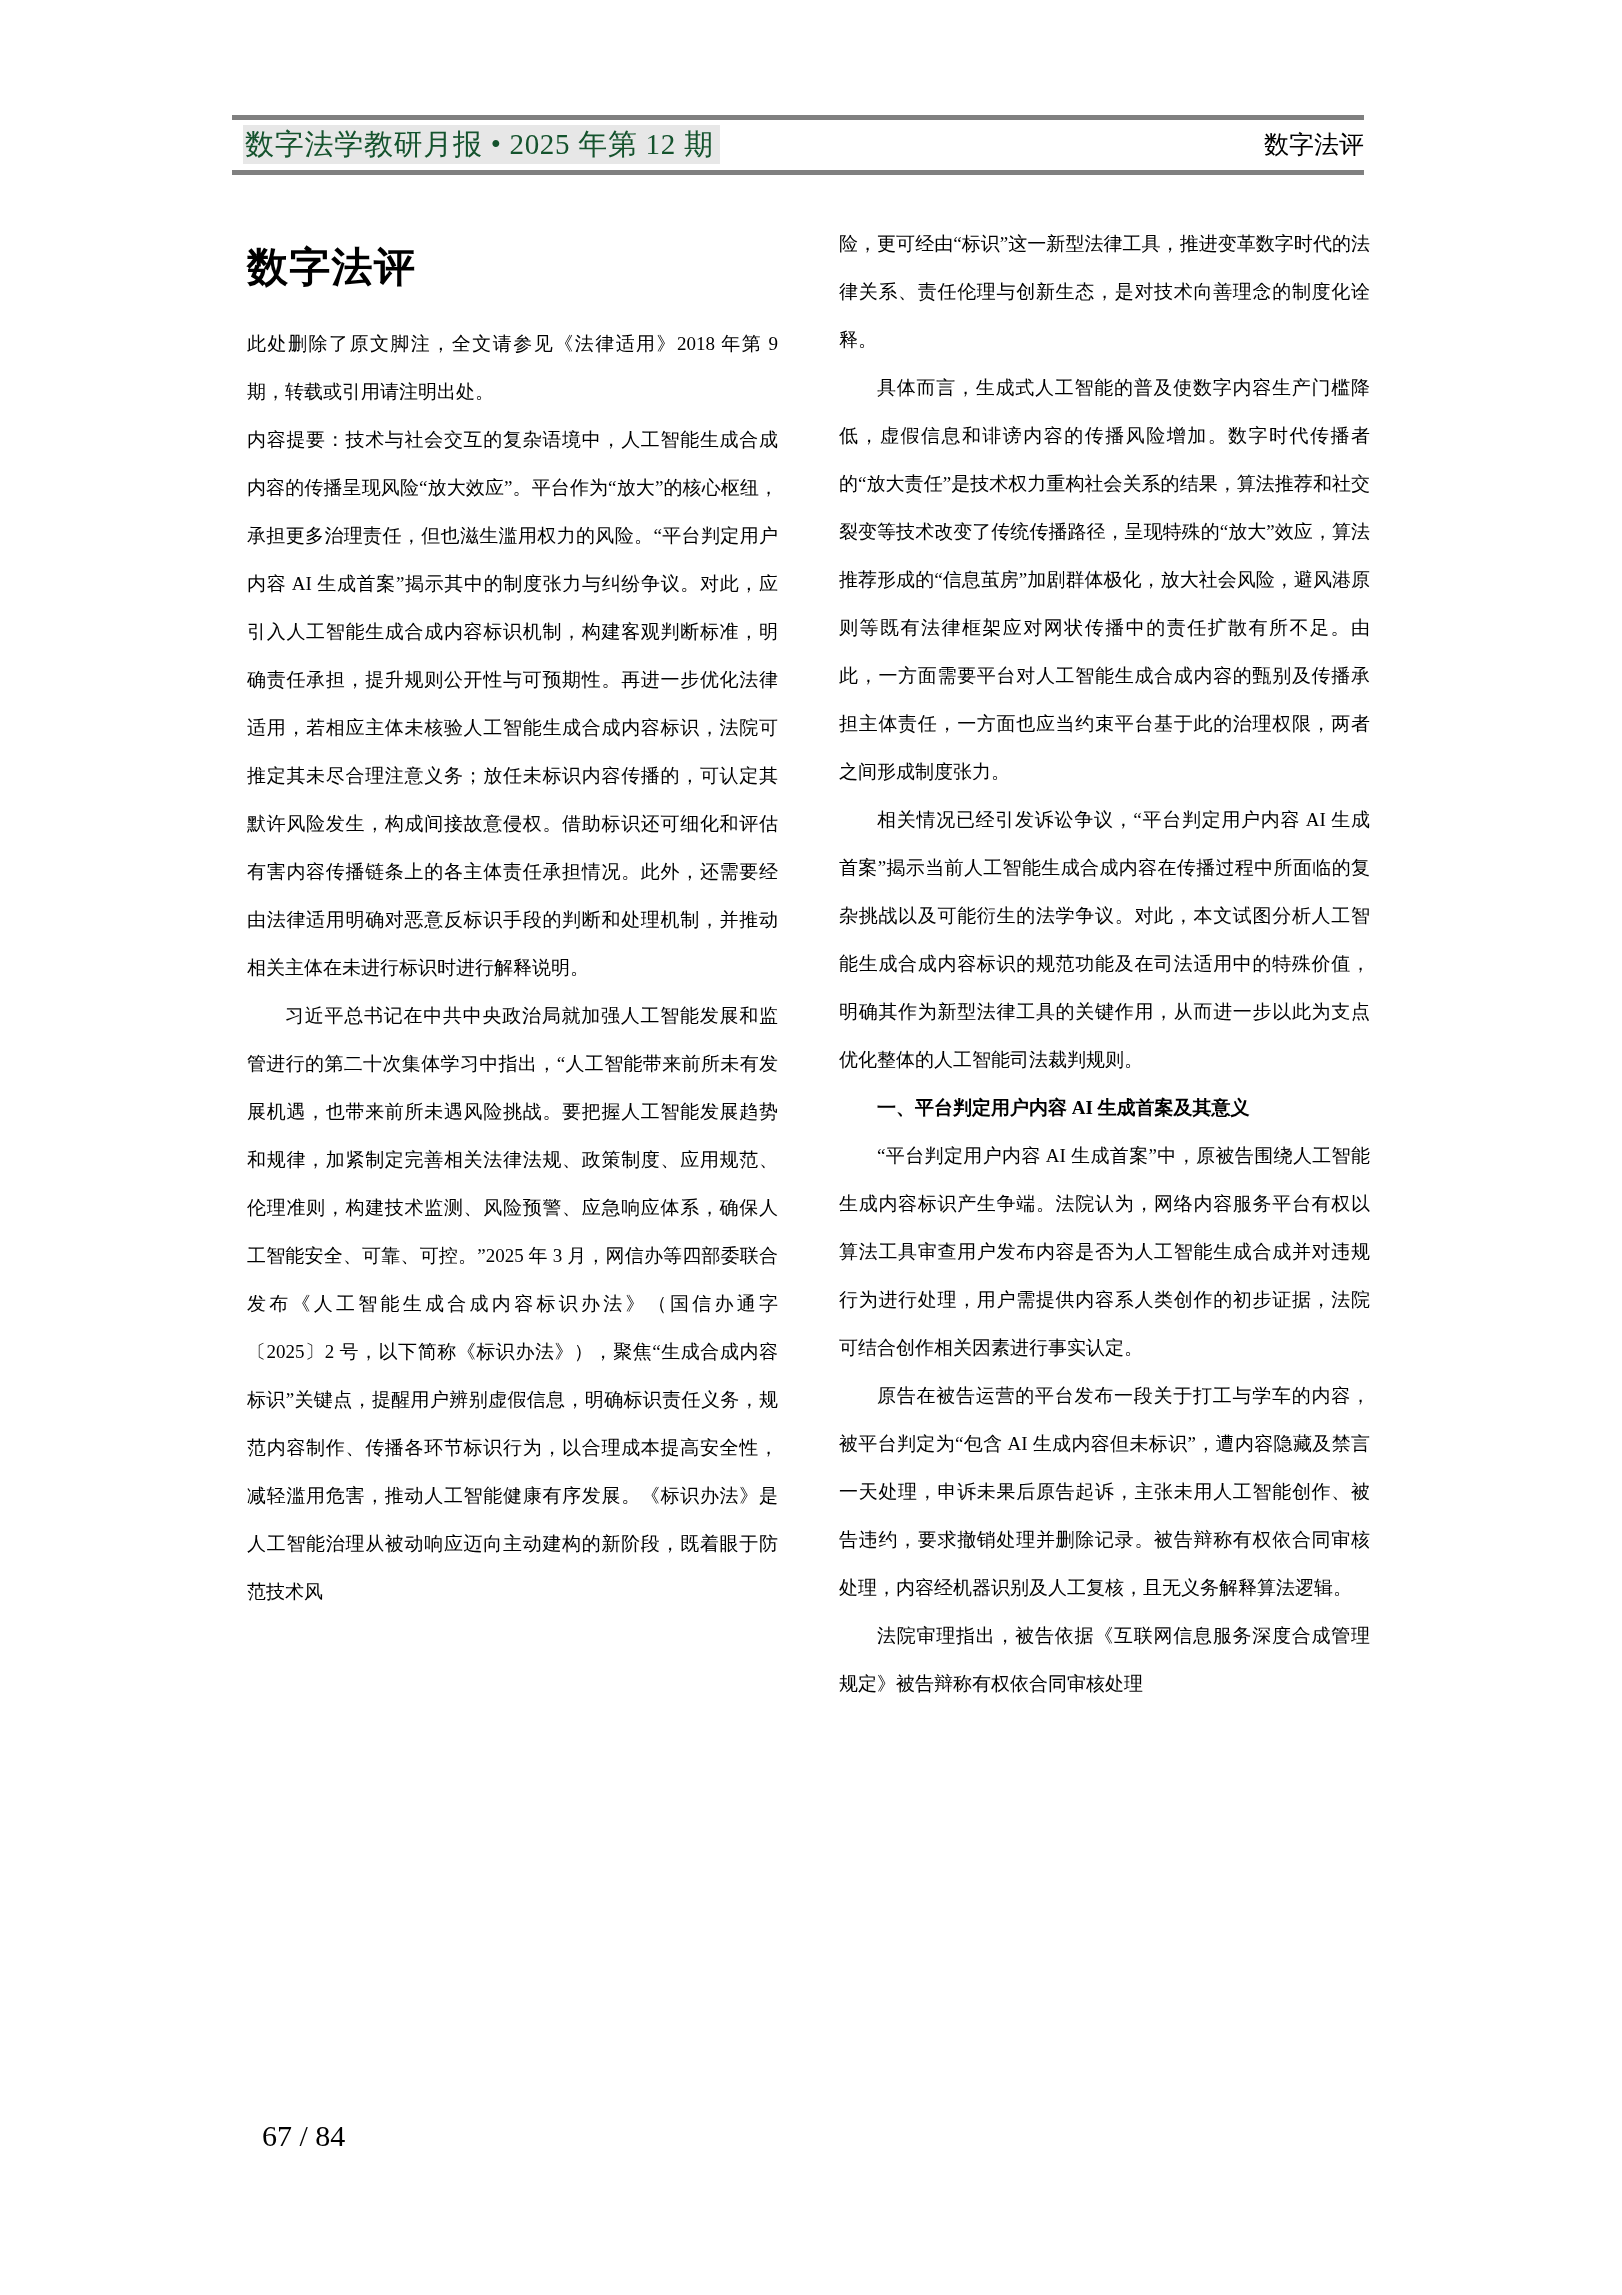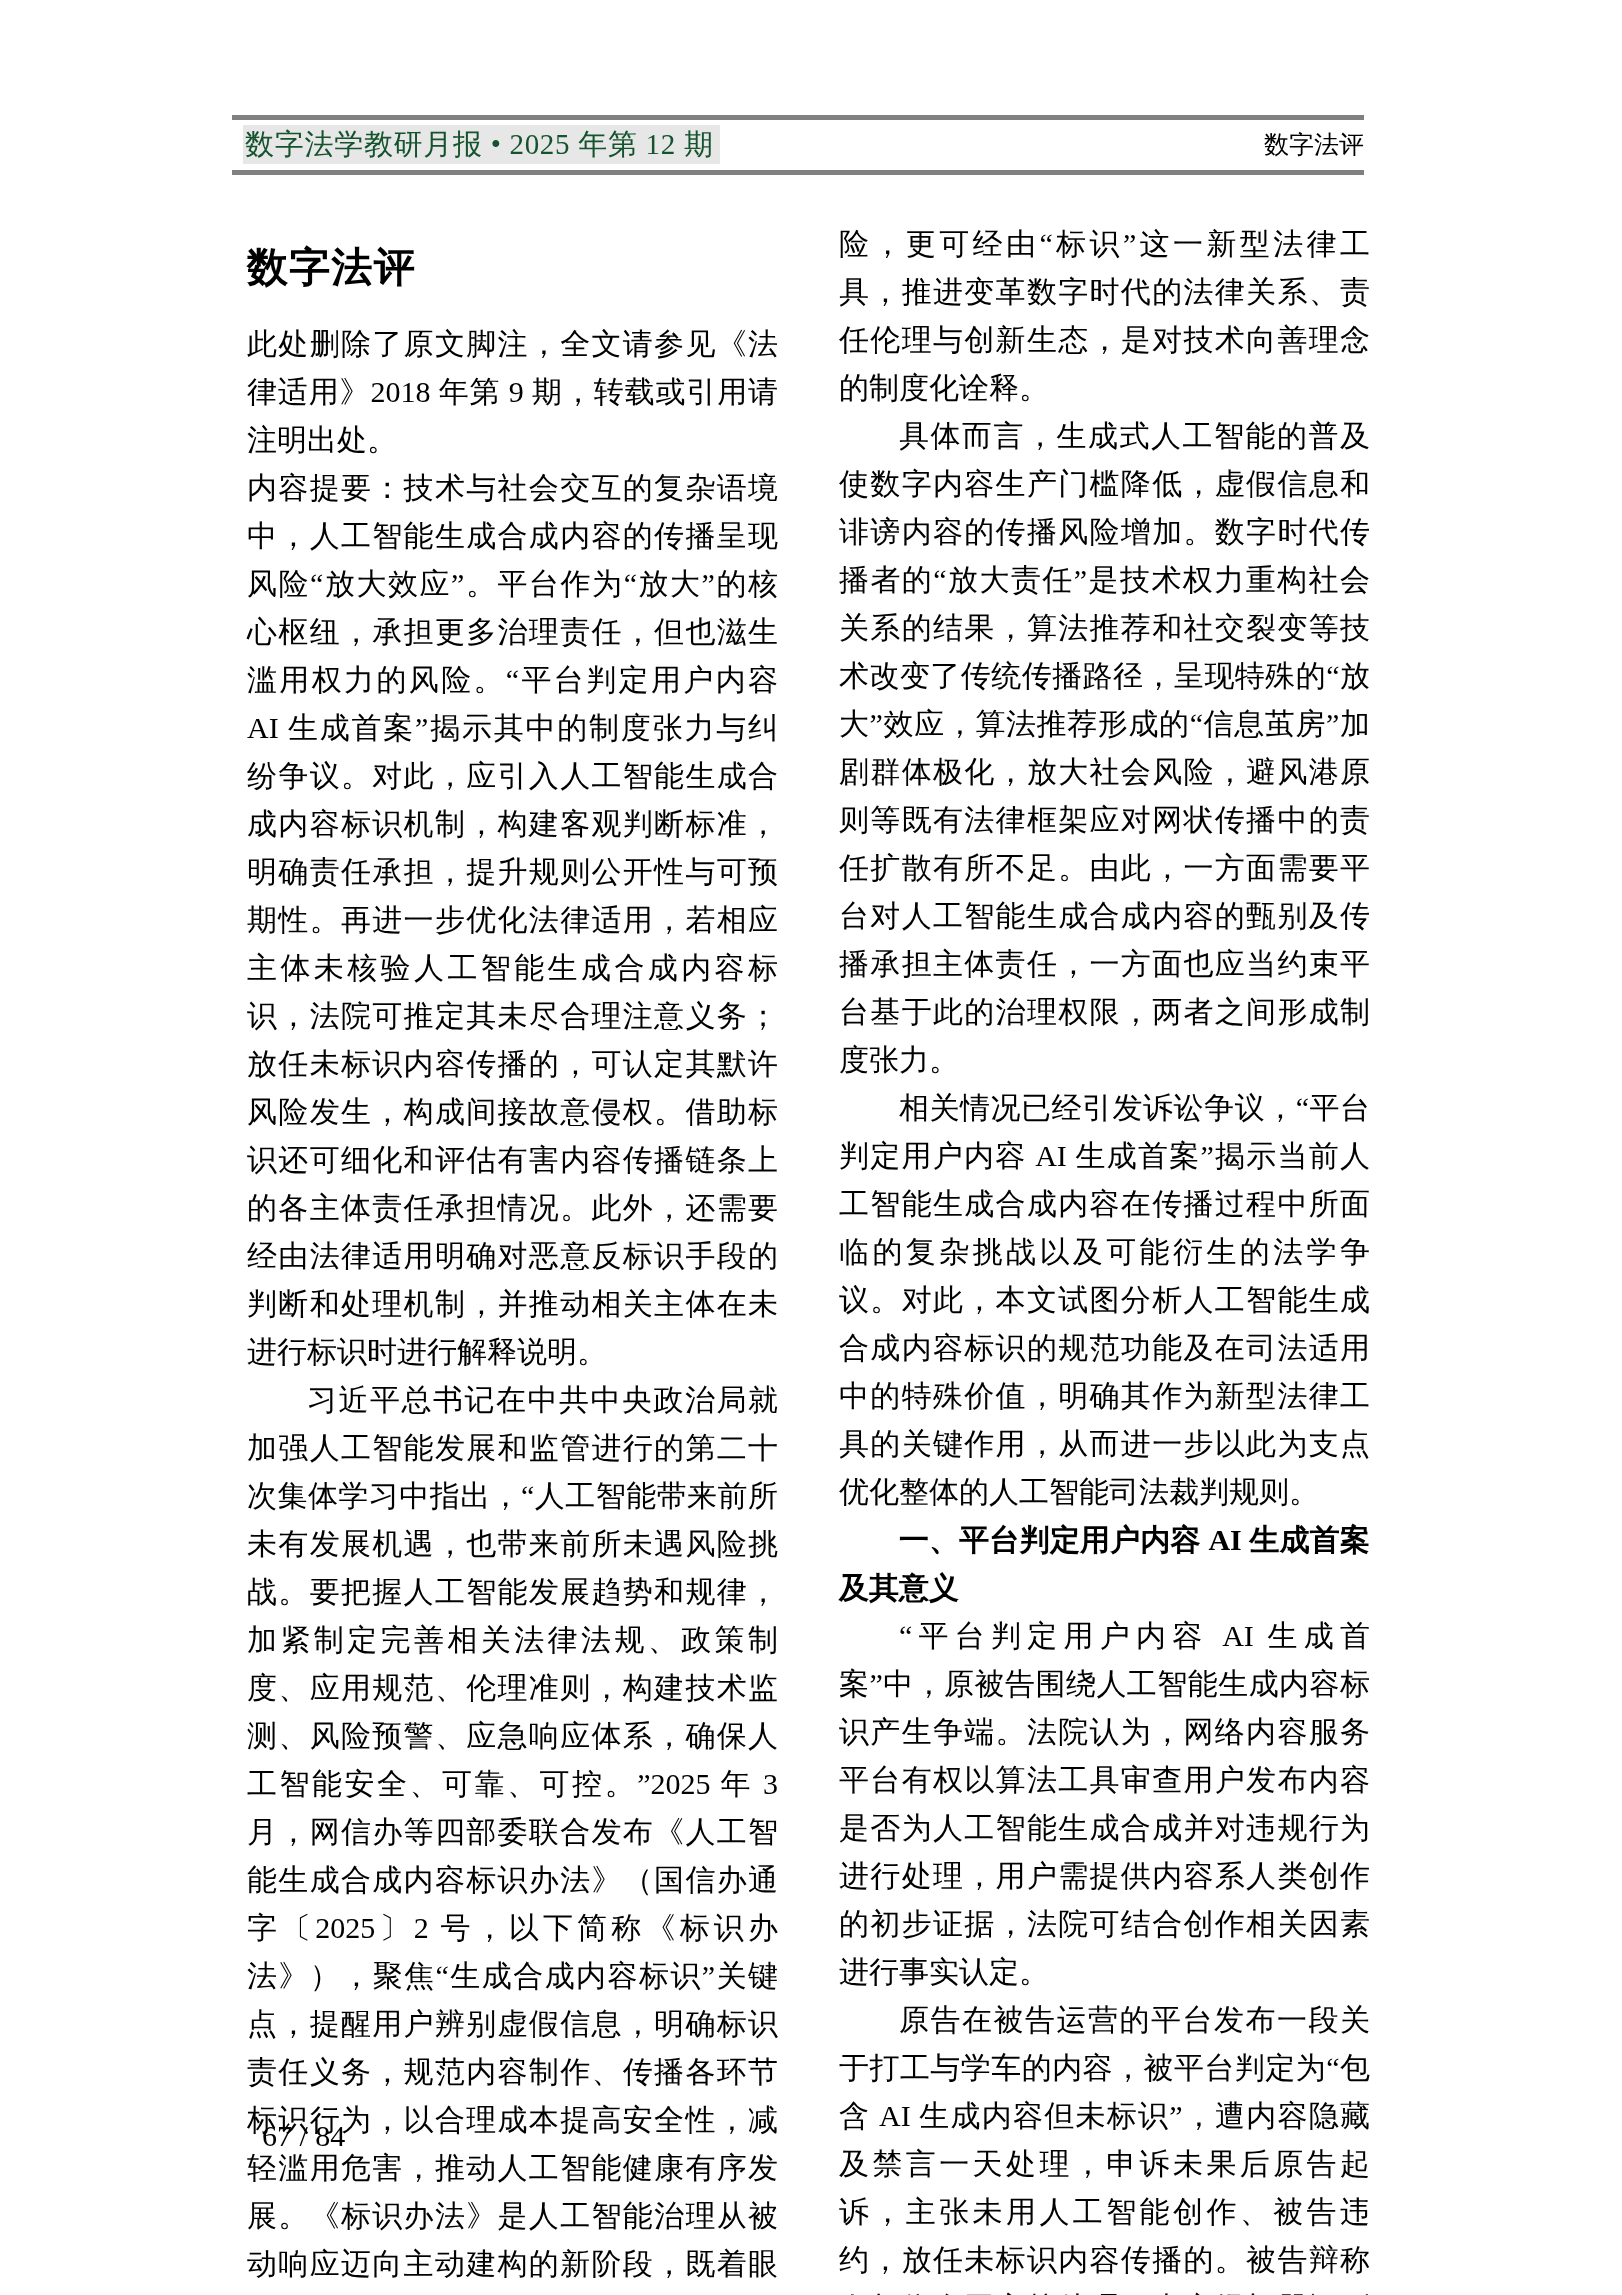--- a/index.html
+++ b/index.html
@@ -68,21 +68,21 @@
   }
   .article-title {
     margin-top: 29px;
     font-weight: bold;
     font-size: 34px;
     line-height: 68px;
     letter-spacing: 1.3px;
   }
   .body-text p {
     margin: 0;
-    font-size: 30px;
+    font-size: 19px;
     line-height: 48px;
     text-align: justify;
     text-justify: inter-ideograph;
   }
   .first-body { margin-top: 29px !important; }
   .indent { text-indent: 2em; }
   .bold-line { font-weight: bold; }
   .col-right { padding-top: 47px; }
   
   .footer {
@@ -115,21 +115,21 @@
       <p>内容提要：技术与社会交互的复杂语境中，人工智能生成合成内容的传播呈现风险“放大效应”。平台作为“放大”的核心枢纽，承担更多治理责任，但也滋生滥用权力的风险。“平台判定用户内容 AI 生成首案”揭示其中的制度张力与纠纷争议。对此，应引入人工智能生成合成内容标识机制，构建客观判断标准，明确责任承担，提升规则公开性与可预期性。再进一步优化法律适用，若相应主体未核验人工智能生成合成内容标识，法院可推定其未尽合理注意义务；放任未标识内容传播的，可认定其默许风险发生，构成间接故意侵权。借助标识还可细化和评估有害内容传播链条上的各主体责任承担情况。此外，还需要经由法律适用明确对恶意反标识手段的判断和处理机制，并推动相关主体在未进行标识时进行解释说明。</p>
       <p class="indent">习近平总书记在中共中央政治局就加强人工智能发展和监管进行的第二十次集体学习中指出，“人工智能带来前所未有发展机遇，也带来前所未遇风险挑战。要把握人工智能发展趋势和规律，加紧制定完善相关法律法规、政策制度、应用规范、伦理准则，构建技术监测、风险预警、应急响应体系，确保人工智能安全、可靠、可控。”2025 年 3 月，网信办等四部委联合发布《人工智能生成合成内容标识办法》（国信办通字〔2025〕2 号，以下简称《标识办法》），聚焦“生成合成内容标识”关键点，提醒用户辨别虚假信息，明确标识责任义务，规范内容制作、传播各环节标识行为，以合理成本提高安全性，减轻滥用危害，推动人工智能健康有序发展。《标识办法》是人工智能治理从被动响应迈向主动建构的新阶段，既着眼于防范技术风</p>
     </div>
 
     <div class="col col-right body-text">
       <p>险，更可经由“标识”这一新型法律工具，推进变革数字时代的法律关系、责任伦理与创新生态，是对技术向善理念的制度化诠释。</p>
       <p class="indent">具体而言，生成式人工智能的普及使数字内容生产门槛降低，虚假信息和诽谤内容的传播风险增加。数字时代传播者的“放大责任”是技术权力重构社会关系的结果，算法推荐和社交裂变等技术改变了传统传播路径，呈现特殊的“放大”效应，算法推荐形成的“信息茧房”加剧群体极化，放大社会风险，避风港原则等既有法律框架应对网状传播中的责任扩散有所不足。由此，一方面需要平台对人工智能生成合成内容的甄别及传播承担主体责任，一方面也应当约束平台基于此的治理权限，两者之间形成制度张力。</p>
       <p class="indent">相关情况已经引发诉讼争议，“平台判定用户内容 AI 生成首案”揭示当前人工智能生成合成内容在传播过程中所面临的复杂挑战以及可能衍生的法学争议。对此，本文试图分析人工智能生成合成内容标识的规范功能及在司法适用中的特殊价值，明确其作为新型法律工具的关键作用，从而进一步以此为支点优化整体的人工智能司法裁判规则。</p>
       <p class="indent bold-line">一、平台判定用户内容 AI 生成首案及其意义</p>
       <p class="indent">“平台判定用户内容 AI 生成首案”中，原被告围绕人工智能生成内容标识产生争端。法院认为，网络内容服务平台有权以算法工具审查用户发布内容是否为人工智能生成合成并对违规行为进行处理，用户需提供内容系人类创作的初步证据，法院可结合创作相关因素进行事实认定。</p>
-      <p class="indent">原告在被告运营的平台发布一段关于打工与学车的内容，被平台判定为“包含 AI 生成内容但未标识”，遭内容隐藏及禁言一天处理，申诉未果后原告起诉，主张未用人工智能创作、被告违约，放任未标识内容传播的。被告辩称有权依合同审核处理，内容经机器识别及人工复核，且无义务解释算法逻辑。</p>
+      <p class="indent">原告在被告运营的平台发布一段关于打工与学车的内容，被平台判定为“包含 AI 生成内容但未标识”，遭内容隐藏及禁言一天处理，申诉未果后原告起诉，主张未用人工智能创作、被告违约，要求撤销处理并删除记录。被告辩称有权依合同审核处理，内容经机器识别及人工复核，且无义务解释算法逻辑。</p>
       <p class="indent">法院审理指出，被告依据《互联网信息服务深度合成管理规定》被告辩称有权依合同审核处理</p>
     </div>
 
   </div>
 
   <div class="footer">
     <span>67 / 84</span>
   </div>
 
 </div>

